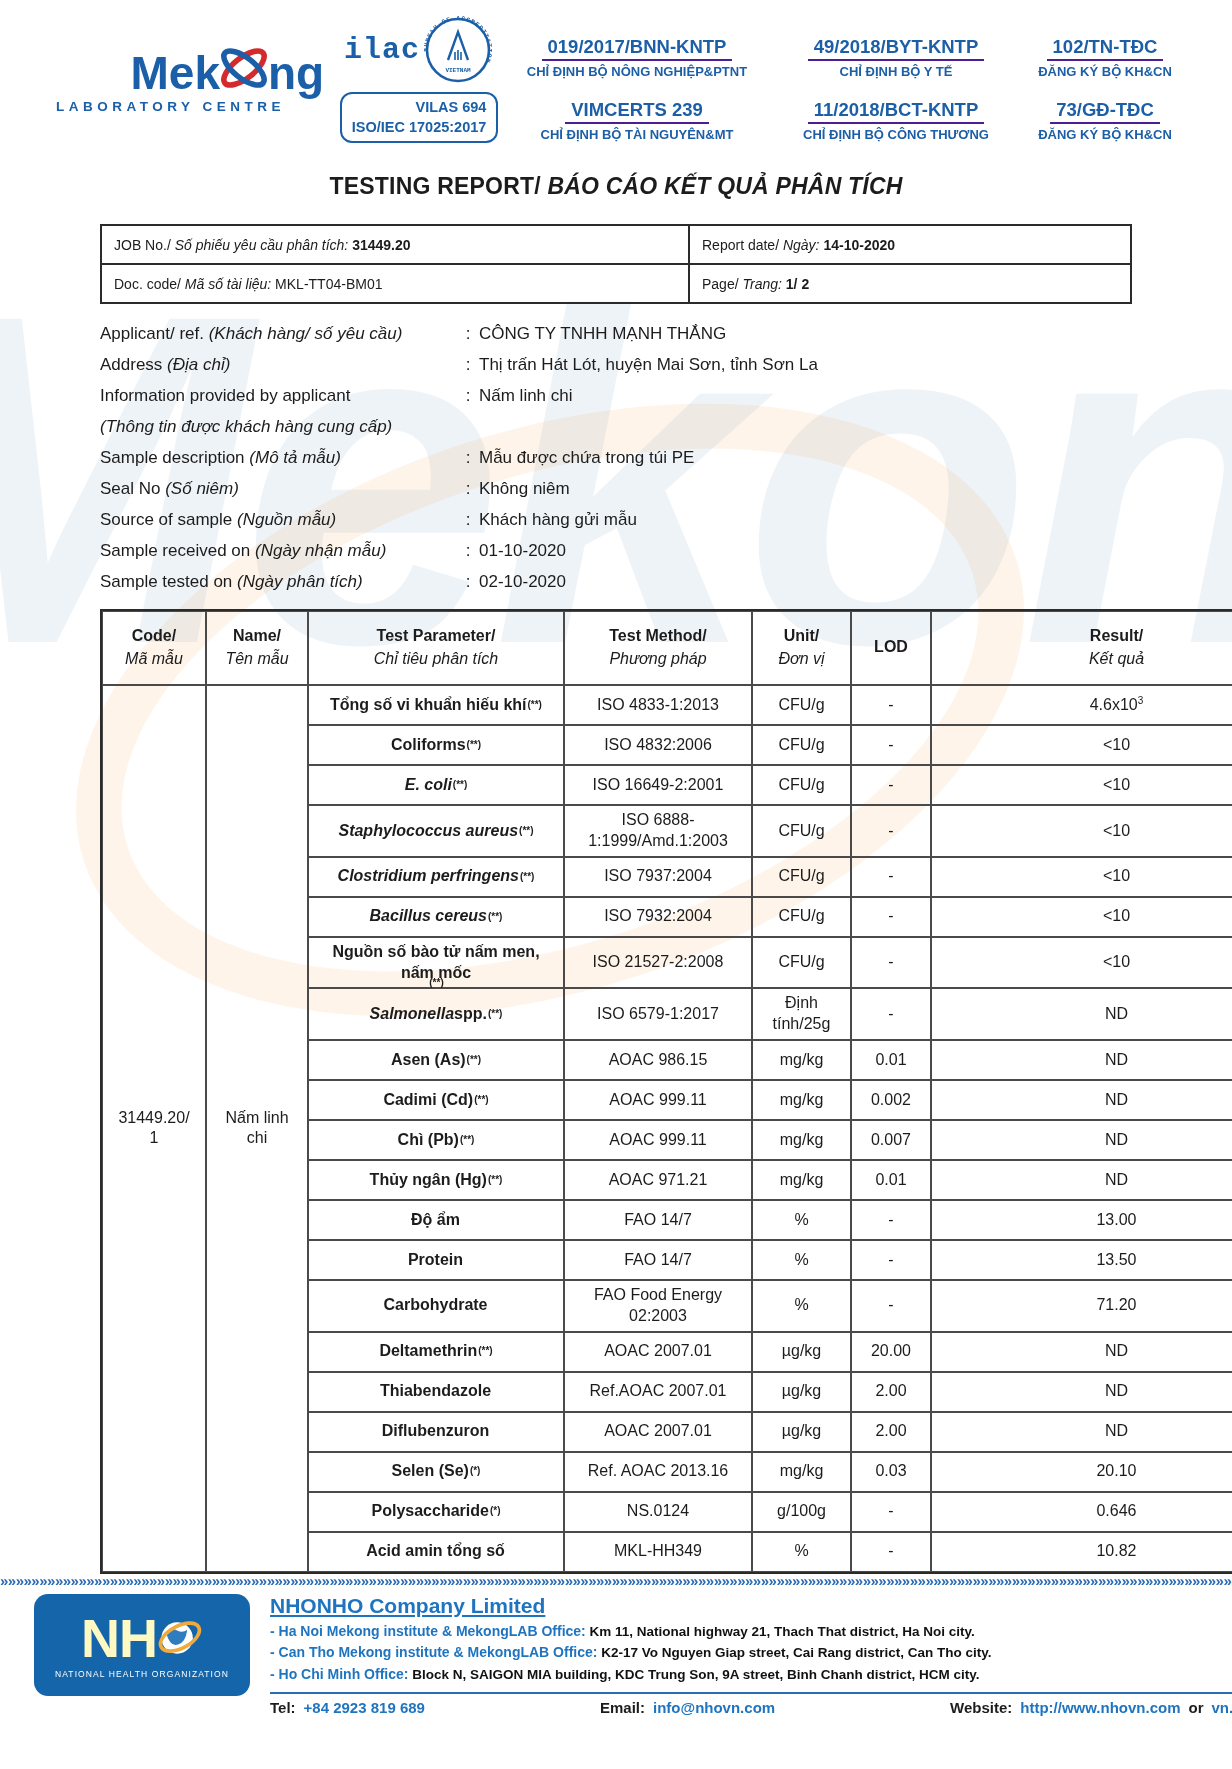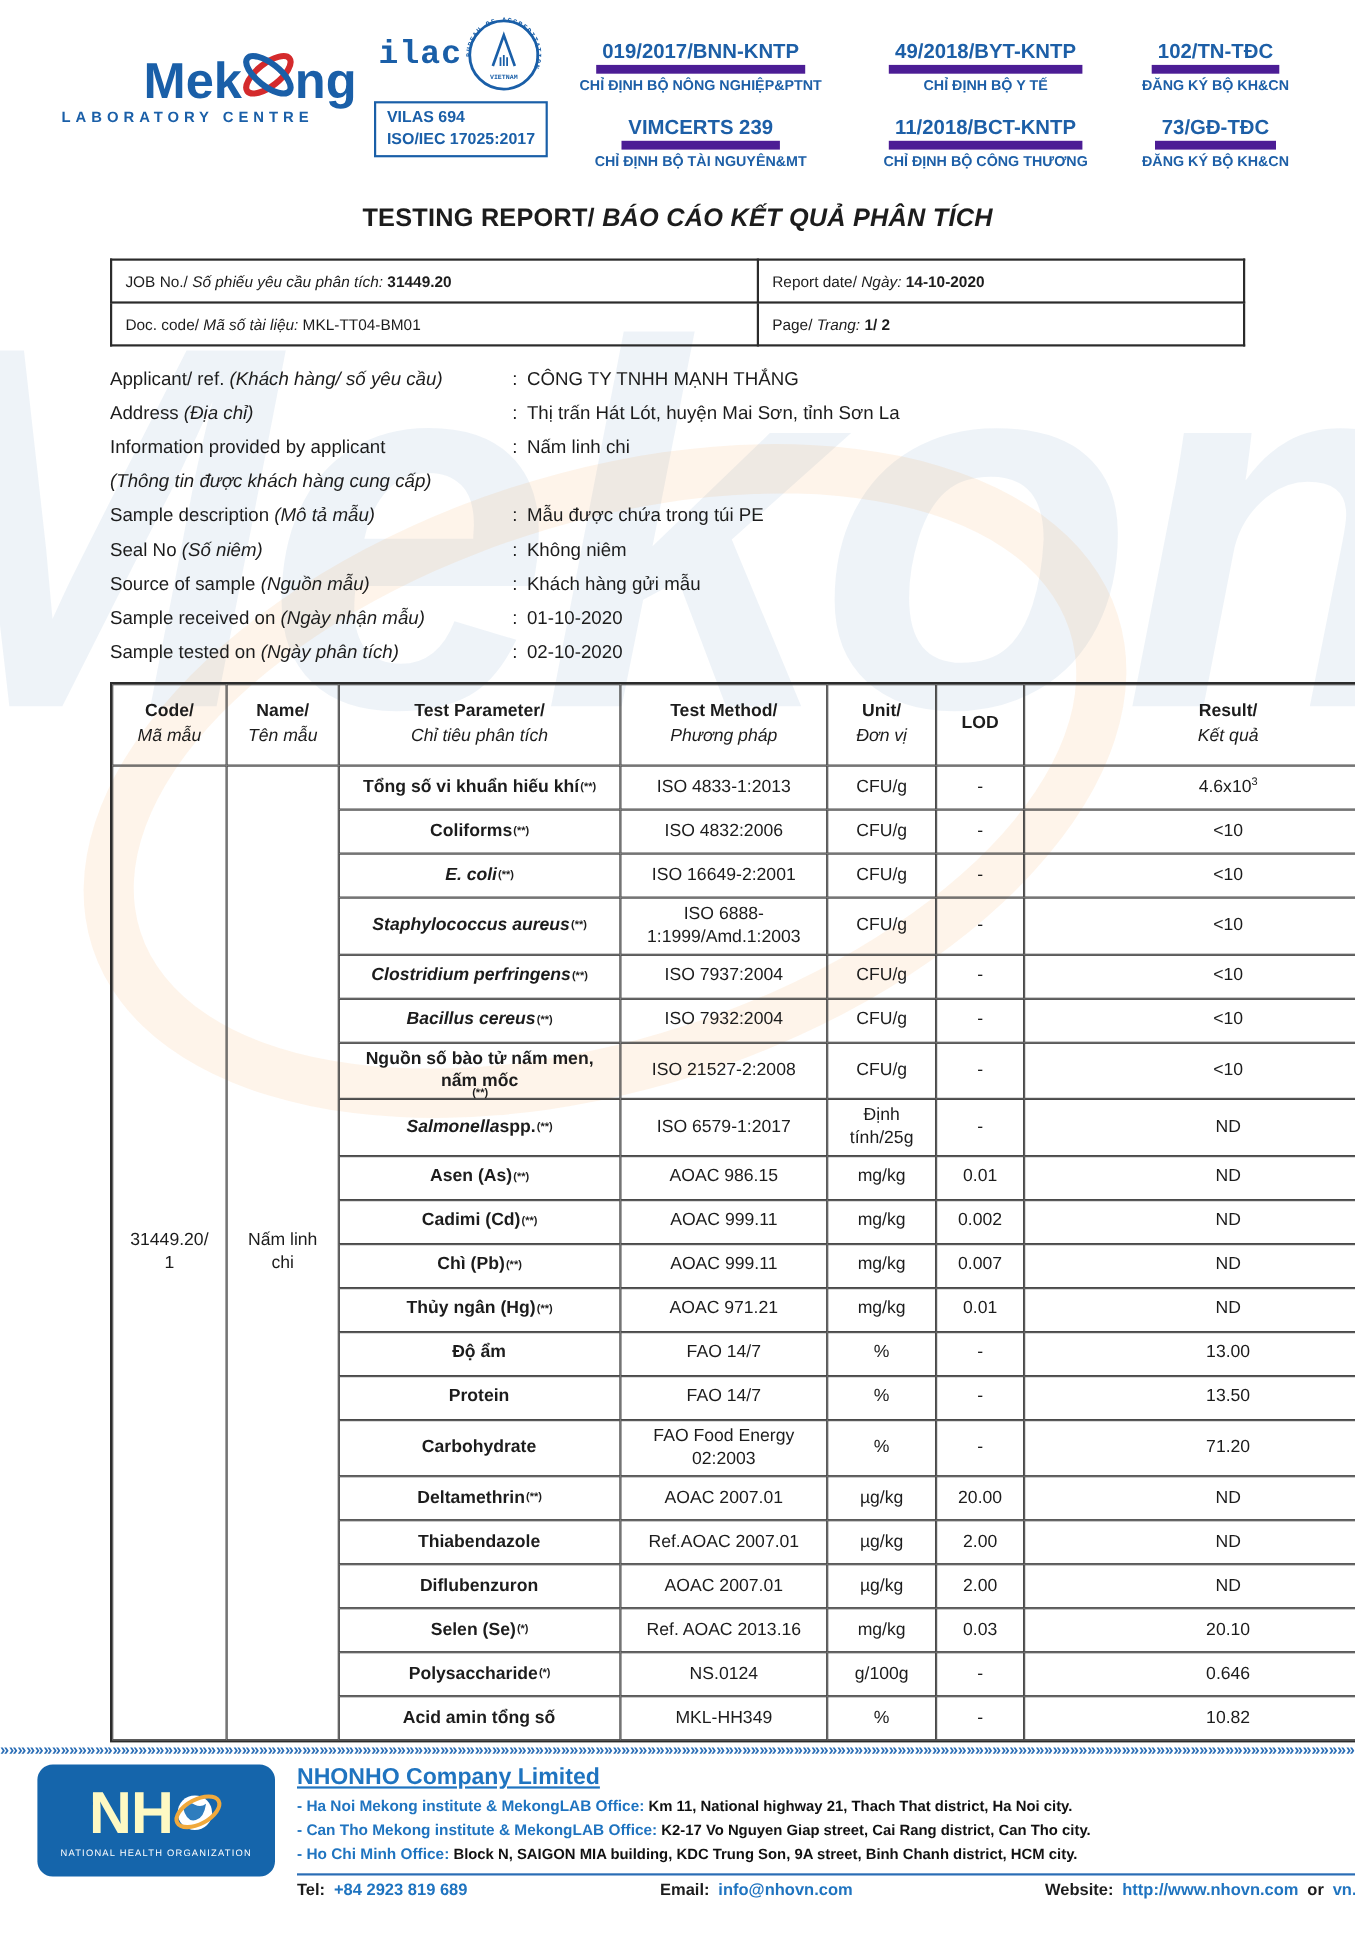--- a/index.html
+++ b/index.html
@@ -22,29 +22,29 @@
   
   .hdr { display:flex; align-items:flex-start; padding:14px 48px 0 52px; }
   .mek-logo { width:300px; padding-top:26px; }
   .mek-row { display:flex; align-items:flex-end; color:#1a5fa8; font-weight:bold; font-size:46px; line-height:0.9;justify-content:flex-end; }
   .mek-atom { width:56px; height:56px; margin:0 -4px -2px -4px; }
   .mek-sub { color:#1a5fa8; font-weight:bold; font-size:13.5px; letter-spacing:4.5px; margin-top:5px; padding-left:4px; }
   .accr { width:196px; margin-left:6px; display:flex; flex-direction:column; align-items:center; }
   .accr-icons { display:flex; align-items:center; gap:2px;font-family:Liberation Mono, monospace; }
   .ilac-txt { color:#1a5fa8; font-weight:bold; font-size:30px; letter-spacing:1px; }
   .vilas-box {
-    margin-top:6px; border:2.5px solid #1a5fa8; border-radius:0; padding:4px 10px;
-    color:#1a5fa8; font-weight:bold; font-size:14.5px; text-align:left; line-height:1.35; white-space:nowrap;
+    margin-top:6px; border:2.5px solid #1a5fa8; border-radius:12px; padding:4px 10px;
+    color:#1a5fa8; font-weight:bold; font-size:14.5px; text-align:right; line-height:1.35; white-space:nowrap;
   }
   .certs {
     margin-left:auto; display:grid; grid-template-columns:258px 220px 158px;
     column-gap:20px; row-gap:20px; padding-top:22px;
   }
   .cert { text-align:center; color:#1d5fa7; }
-  .cert-num { font-size:18.5px; font-weight:bold; border-bottom:8px solid #4c1d95; display:inline-block; padding:0 6px 1px 6px; white-space:nowrap; }
+  .cert-num { font-size:18.5px; font-weight:bold; border-bottom:2px solid #4c1d95; display:inline-block; padding:0 6px 1px 6px; white-space:nowrap; }
   .cert-lbl { font-size:13px; font-weight:bold; margin-top:3px; white-space:nowrap; }
 
   
   .title { text-align:center; margin-top:30px; font-size:23px; font-weight:bold; letter-spacing:0.2px; }
   .title .vi { font-style:italic; }
 
   
   .job-table { width:1032px; margin:24px 0 0 100px; border-collapse:collapse; font-size:14px; }
   .job-table td { border:2px solid #2b2b2b; padding:7px 12px; height:39px; }
   .job-table td.l { width:588px; }

